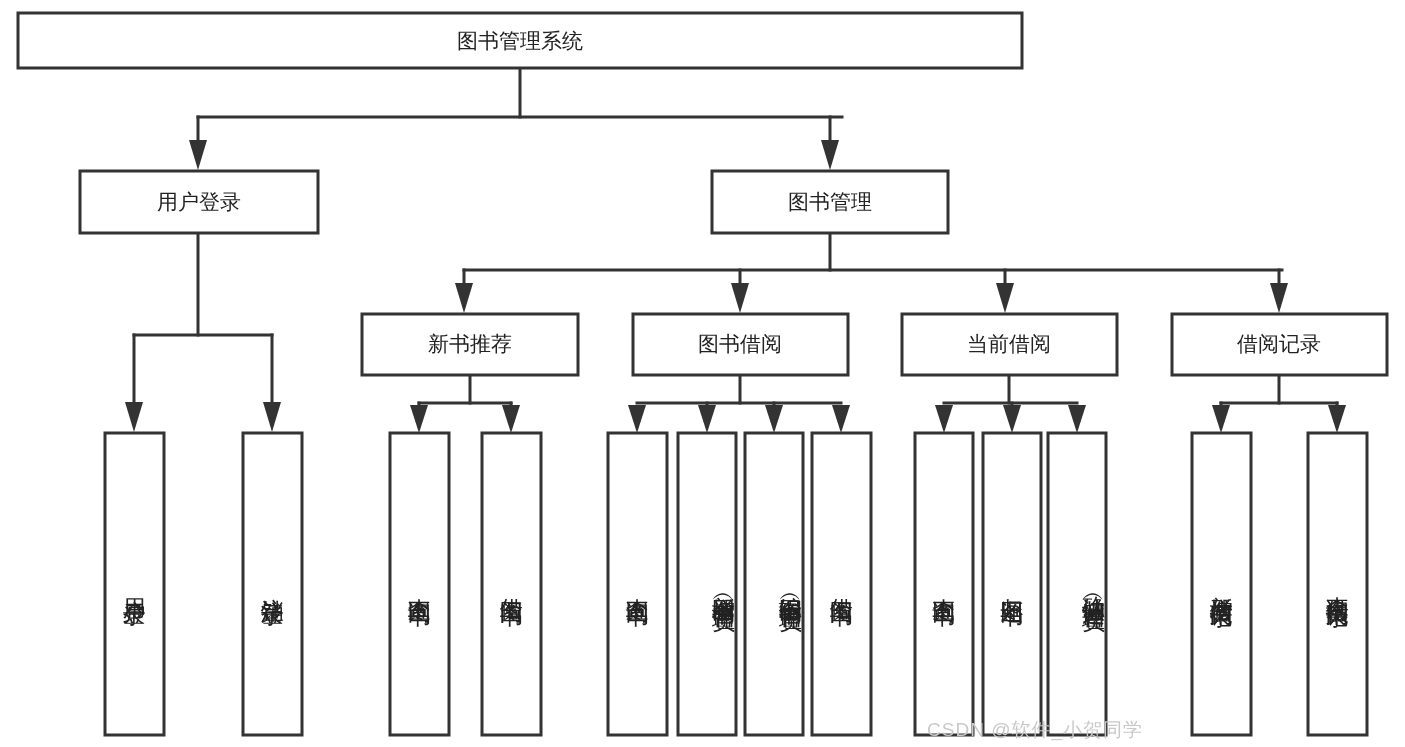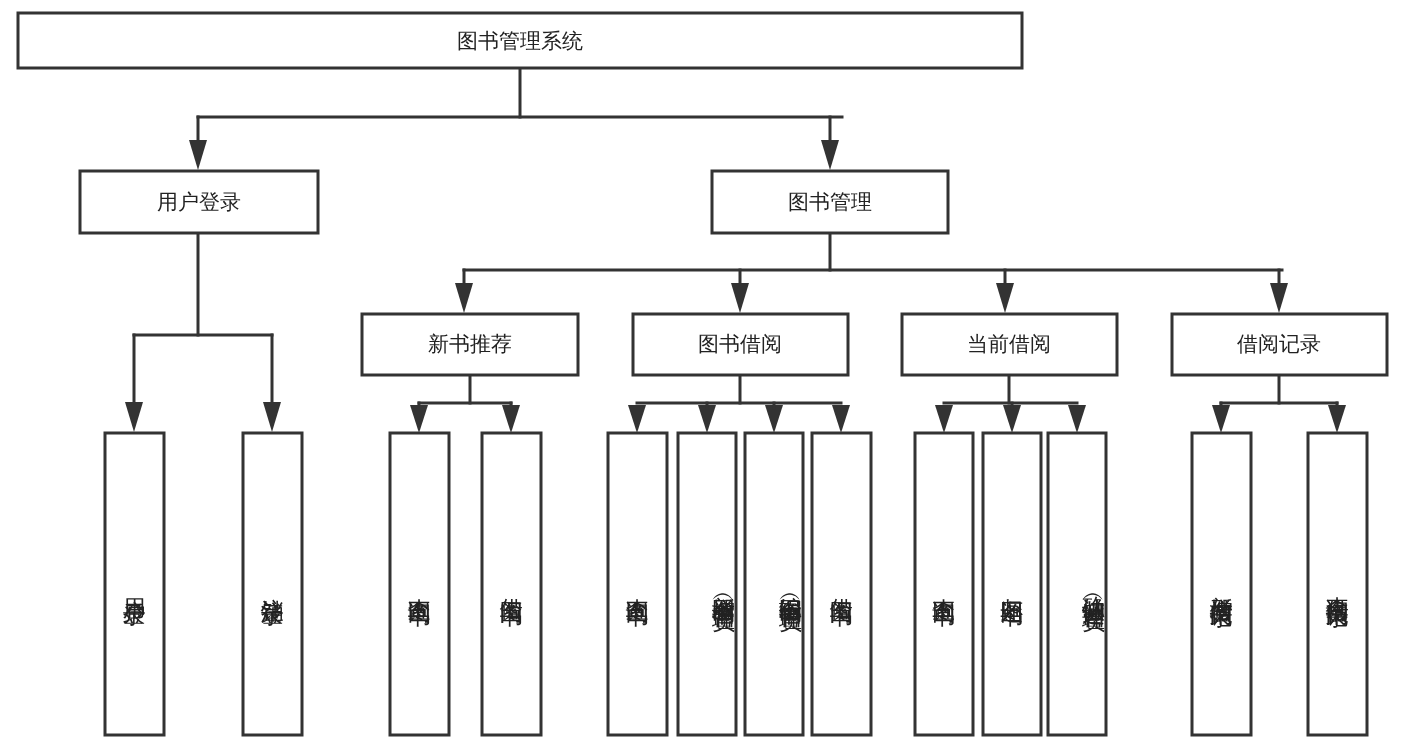--- a/index.html
+++ b/index.html
@@ -205,13 +205,14 @@
   <div class="vlabel-wrap" style="left:608px; top:433px; width:59px; height:302px;">查询图书</div>
   <div class="vlabel-wrap" style="left:678px; top:433px; width:58px; height:302px; align-items:flex-start; padding-top:6px; box-sizing:border-box;">新增图书（管理员）</div>
   <div class="vlabel-wrap" style="left:745px; top:433px; width:58px; height:302px; align-items:flex-start; padding-top:6px; box-sizing:border-box;">编辑图书（管理员）</div>
   <div class="vlabel-wrap" style="left:812px; top:433px; width:59px; height:302px;">借阅图书</div>
   <div class="vlabel-wrap" style="left:915px; top:433px; width:58px; height:302px;">查询图书</div>
   <div class="vlabel-wrap" style="left:983px; top:433px; width:58px; height:302px;">归还图书</div>
   <div class="vlabel-wrap" style="left:1048px; top:433px; width:58px; height:302px; align-items:flex-start; padding-top:6px; box-sizing:border-box;">确认归还（管理员）</div>
   <div class="vlabel-wrap" style="left:1192px; top:433px; width:59px; height:302px;">新增借阅记录</div>
   <div class="vlabel-wrap" style="left:1308px; top:433px; width:59px; height:302px;">查询借阅记录</div>
 
+  <div class="watermark">CSDN @软件_小贺同学</div>
 </div>
 
 </body></html>

